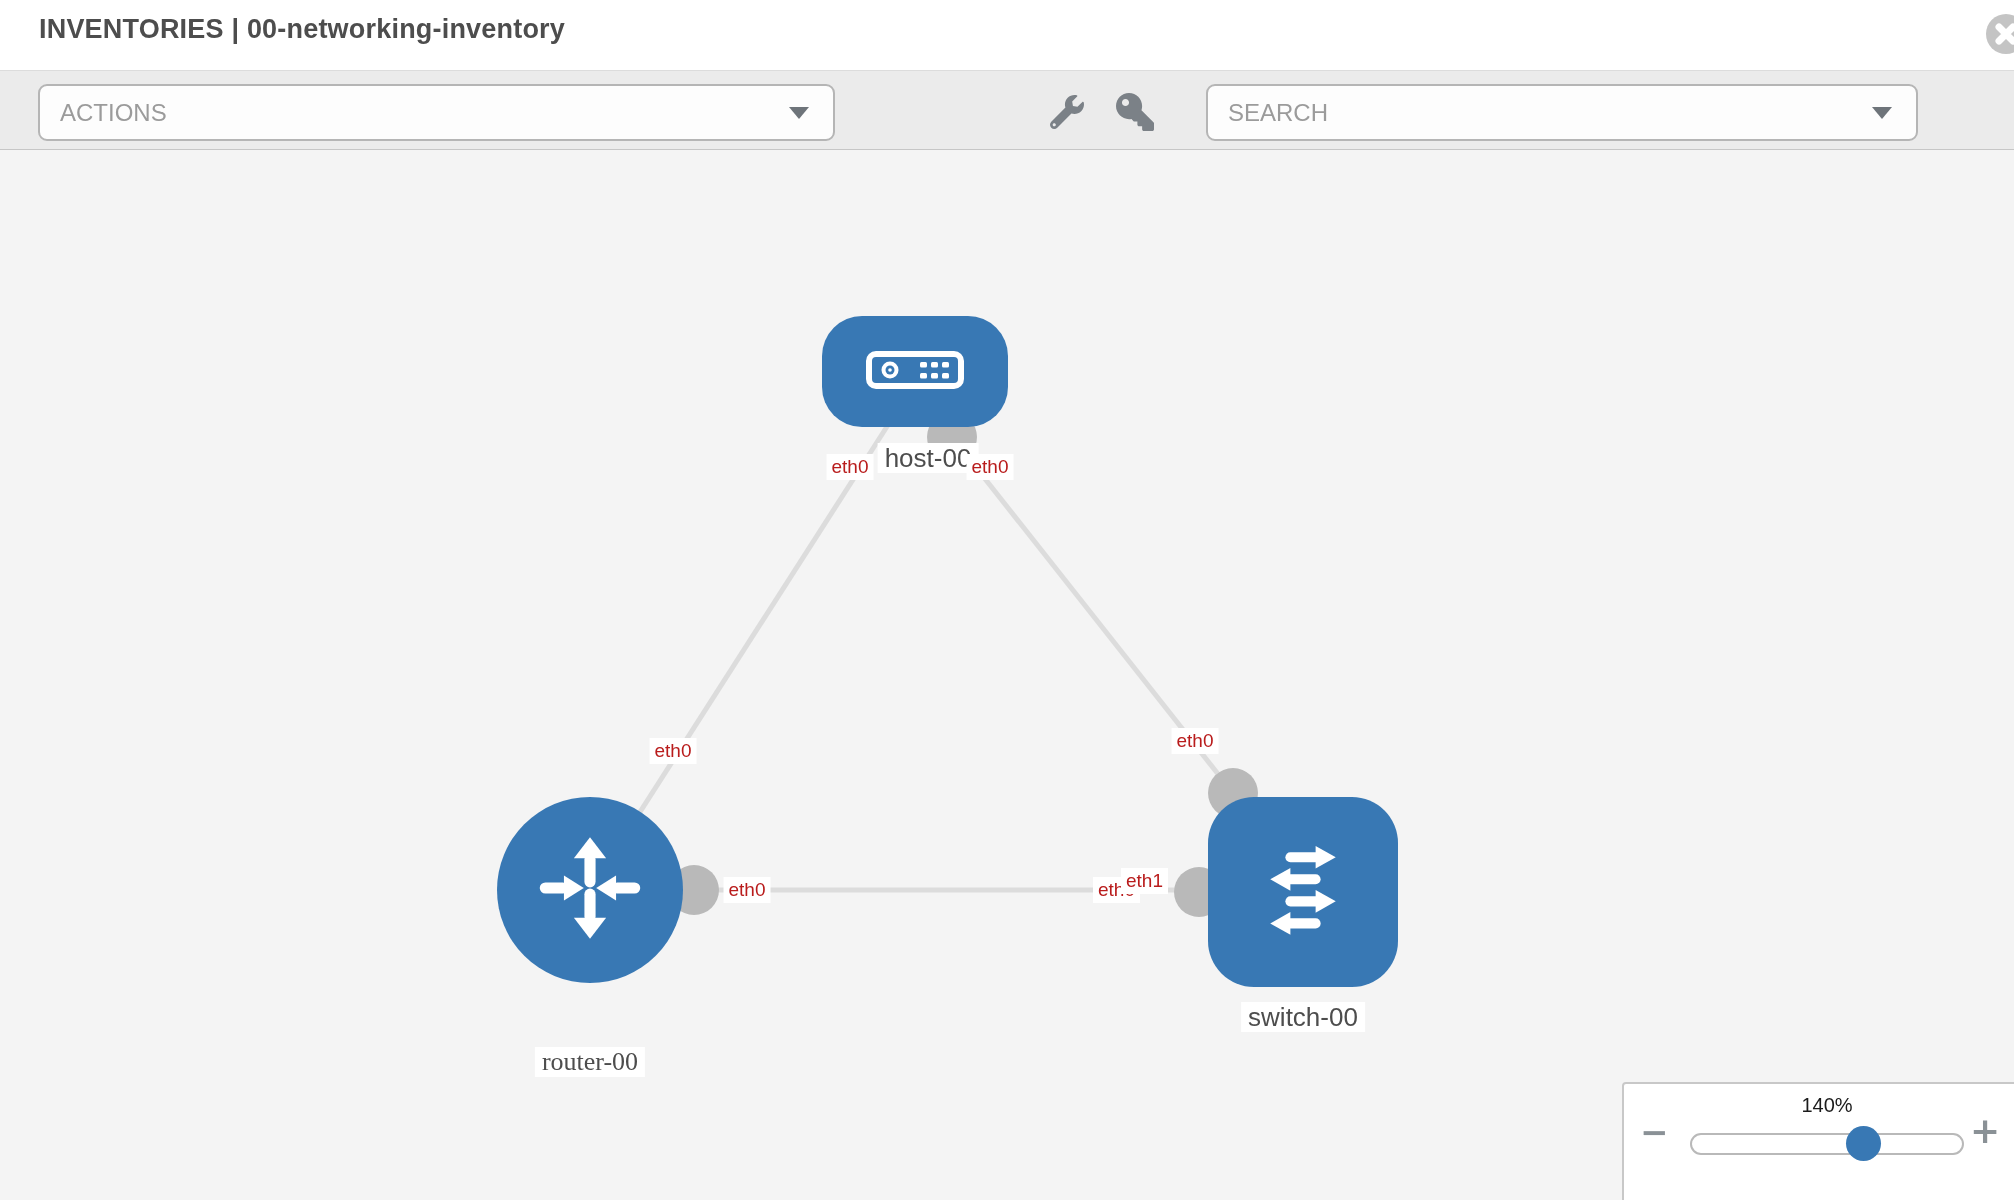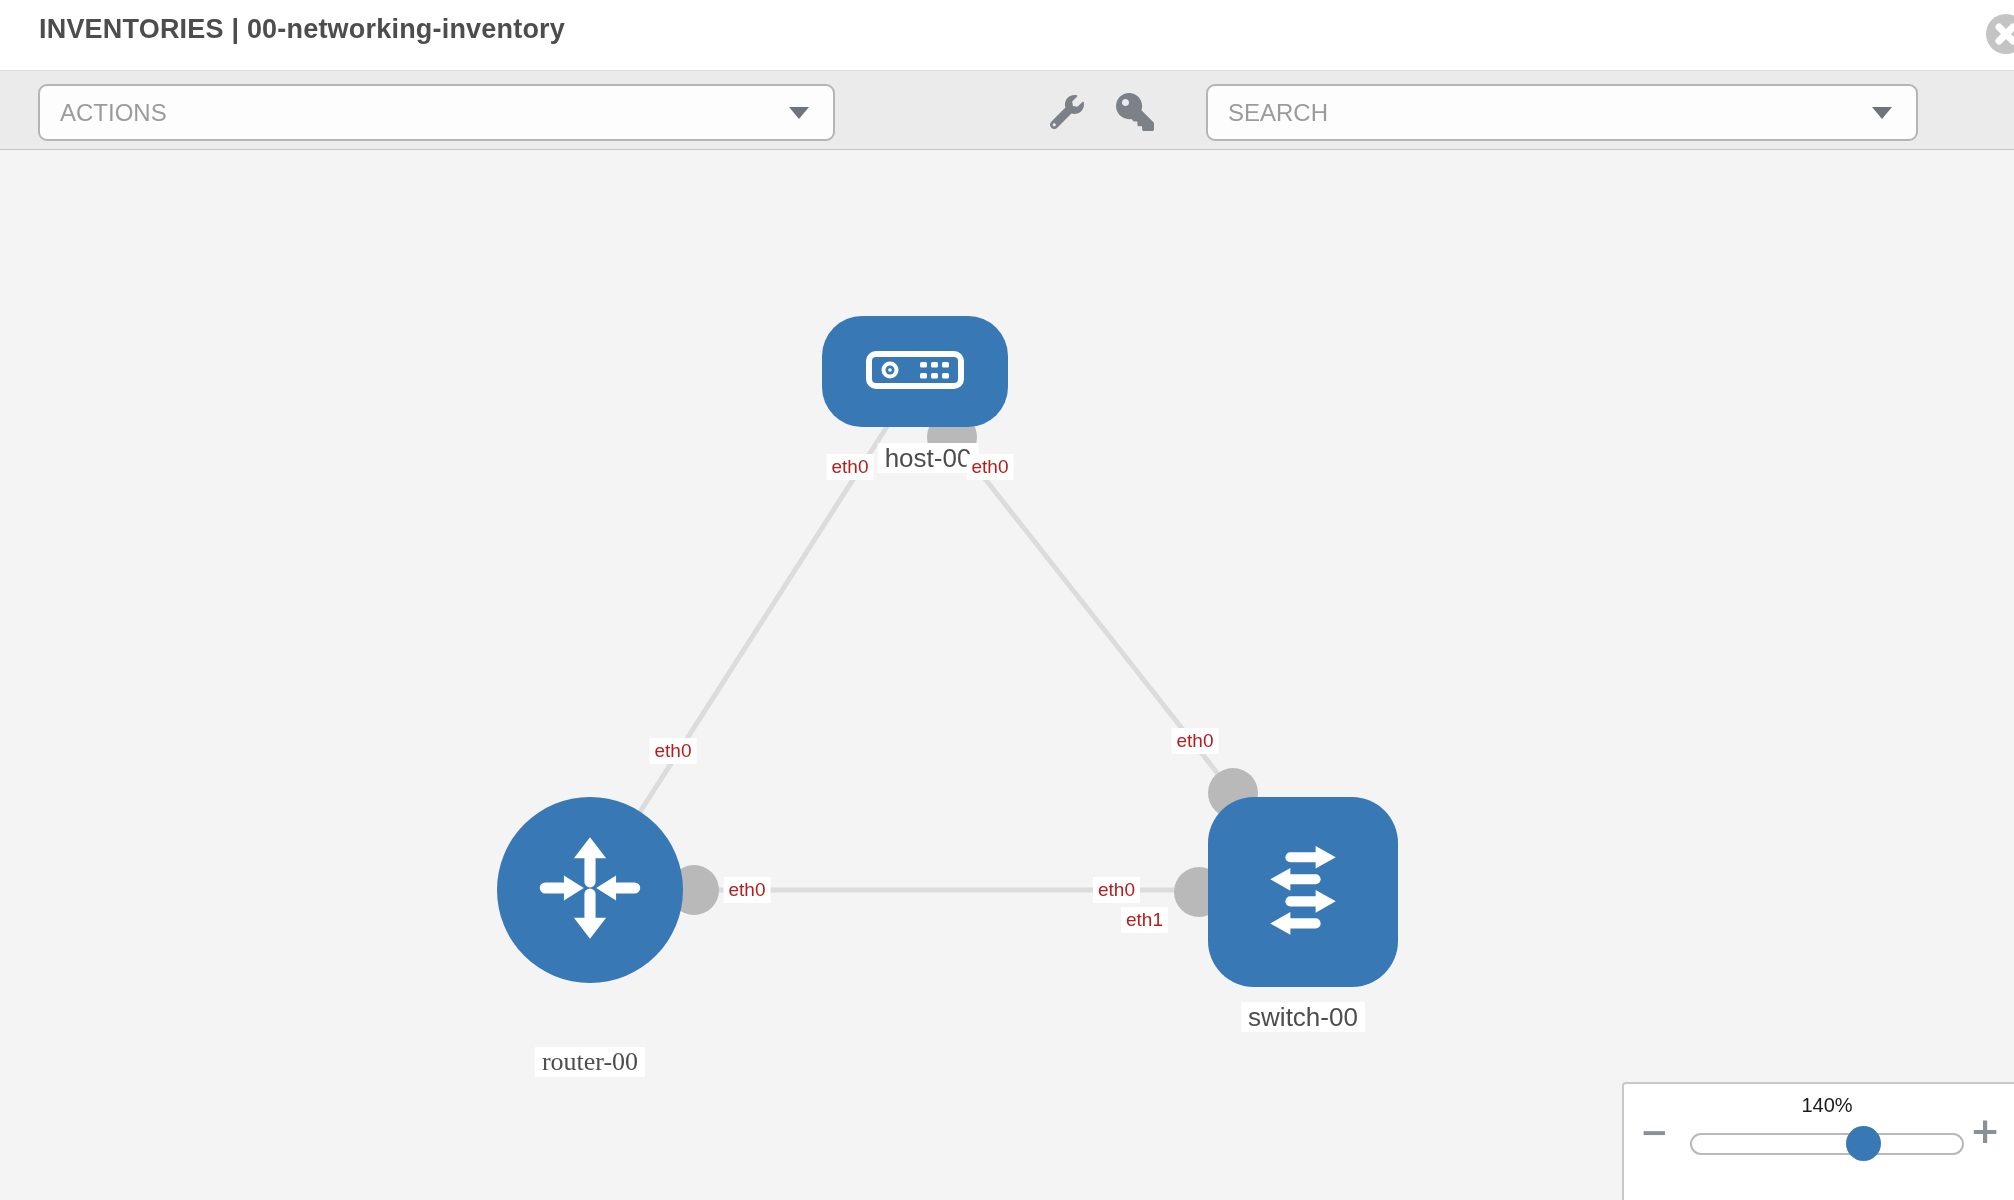--- a/index.html
+++ b/index.html
@@ -164,21 +164,21 @@
     <div class="node-label" style="left:916px;top:293px;margin-left:12px;">host-00</div>
     <div class="node-label" style="left:590px;top:897px;font-family:Liberation Serif, serif;">router-00</div>
     <div class="node-label" style="left:1303px;top:852px;">switch-00</div>
 
     <div class="iface-label center-x" style="left:850px;top:304px;">eth0</div>
     <div class="iface-label center-x" style="left:990px;top:304px;">eth0</div>
     <div class="iface-label center-x" style="left:673px;top:588px;">eth0</div>
     <div class="iface-label center-x" style="left:1195px;top:578px;">eth0</div>
     <div class="iface-label center-x" style="left:747px;top:727px;">eth0</div>
     <div class="iface-label" style="left:1093px;top:727px;">eth0</div>
-    <div class="iface-label" style="left:1121px;top:757px;">eth1</div>
+    <div class="iface-label" style="left:1121px;top:718px;">eth1</div>
 
     <div class="zoom-panel">
       <div class="zoom-value">140%</div>
       <button class="zoom-minus">−</button>
       <div class="zoom-track"></div>
       <div class="zoom-thumb"></div>
       <button class="zoom-plus">+</button>
     </div>
 
   </div>

